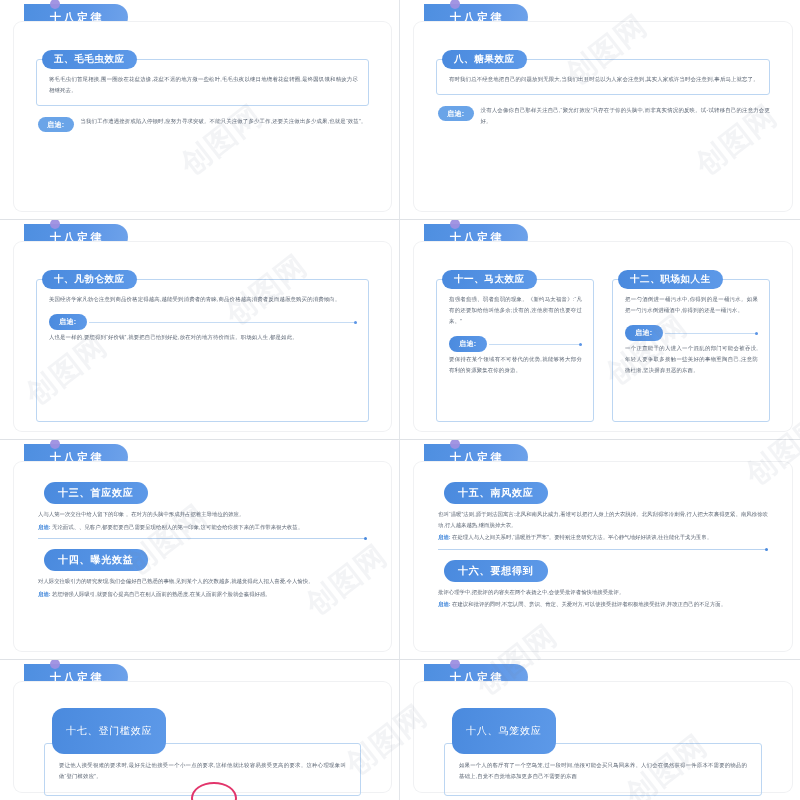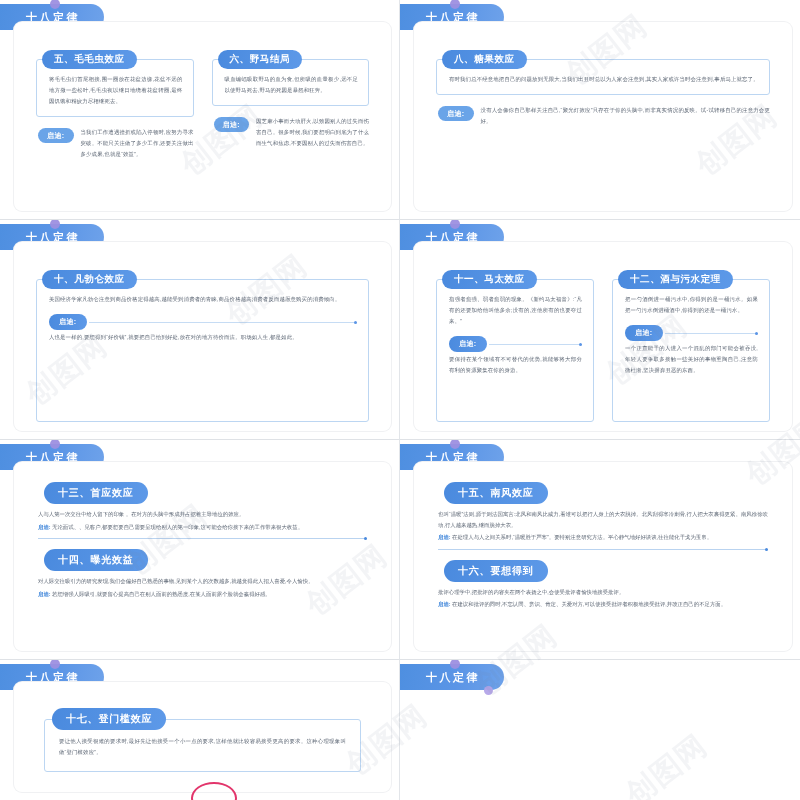--- a/index.html
+++ b/index.html
@@ -22,21 +22,21 @@
     background:#ffffff;
     overflow:hidden;
     box-sizing:border-box;
     border-right:1px solid #e2e5e9;
     border-bottom:1px solid #dfe2e6;
   }
   .slide.col2{border-right:none;}
   .slide.row4{border-bottom:none;}
 
   
-  .tab-wrap{position:absolute;left:0;top:4px;height:26px;}
+  .tab-wrap{position:absolute;left:0;top:4px;height:26px;padding-left:24px;}
   .tab{
     position:relative;
     height:26px;width:104px;
     background:linear-gradient(100deg,#4e8fe0 0%,#5b95e6 55%,#6ea2ea 100%);
     border-radius:0 16px 16px 0;
     display:flex;align-items:center;justify-content:center;
   }
   .tab-text{
     color:#ffffff;font-size:11px;font-weight:bold;
     letter-spacing:2.5px;line-height:1;
@@ -148,24 +148,24 @@
   .rule-c:after{
     content:"";position:absolute;right:0;top:-1px;
     width:3px;height:3px;border-radius:50%;background:#4a8ade;
   }
 
   
   .single-d{position:absolute;left:30px;right:30px;top:26px;}
   .pill-d{
     position:relative;z-index:3;
     display:inline-flex;align-items:center;justify-content:center;
-    height:22px;padding:0 14px;
+    height:22px;padding:12px 14px;
     background:linear-gradient(100deg,#4a8ade 0%,#5d99e8 100%);
     border-radius:12px;
-    color:#fff;font-size:10px;font-weight:bold;letter-spacing:.8px;
+    color:#fff;font-size:10px;font-weight:normal;letter-spacing:.8px;
     margin-left:8px;
   }
   .obox-d{
     margin-top:-11px;
     border:1px solid #bcd6f2;border-radius:3px;
     padding:16px 14px 12px 14px;
   }
   .obox-d .ptext{font-size:5.4px;line-height:2.1;}
 
   
@@ -200,26 +200,20 @@
         <span class="dot dot-a"></span>
         <span class="dot dot-b"></span>
       </div>
       <div class="card">
         <div class="cols">
           <div class="col"><div class="pill">五、毛毛虫效应</div><div class="obox">
               <p class="ptext">将毛毛虫们首尾相接,围一圈放在花盆边缘,花盆不远的地方撒一些松叶,毛毛虫夜以继日地绕着花盆转圈,最终因饥饿和精疲力尽相继死去。</p>
             </div><div class="adv-a">
               <span class="adv-badge">启迪:</span>
               <p class="ptext">当我们工作遭遇挫折或陷入停顿时,应努力寻求突破。不能只关注做了多少工作,还要关注做出多少成果,也就是“效益”。</p>
-            </div></div>
-          <div class="col"><div class="pill">六、野马结局</div><div class="obox">
-              <p class="ptext">吸血蝙蝠吸取野马的血为食,但所吸的血量极少,远不足以使野马死去,野马的死因是暴怒和狂奔。</p>
-            </div><div class="adv-a">
-              <span class="adv-badge">启迪:</span>
-              <p class="ptext">因芝麻小事而大动肝火,以致因别人的过失而伤害自己。很多时候,我们要想明白到底为了什么而生气和焦虑,不要因别人的过失而伤害自己。</p>
             </div></div>
         </div>
       </div>
     </div>
     <div class="slide col2">
       <div class="tab-wrap">
         <div class="tab">
           <span class="tab-text">十八定律</span>
         </div>
         <span class="dot dot-a"></span>
@@ -268,21 +262,21 @@
       <div class="card">
         <div class="cols">
           <div class="col"><div class="pill">十一、马太效应</div><div class="obox-b">
               <p class="ptext">指强者愈强、弱者愈弱的现象。《新约马太福音》:“凡有的还要加给他叫他多余;没有的,连他所有的也要夺过来。”</p>
               <div class="rulerow">
                 <span class="adv-badge-b">启迪:</span>
                 <span class="rule"></span>
               </div>
               <p class="ptext">要保持在某个领域有不可替代的优势,就能够将大部分有利的资源聚集在你的身边。</p>
             </div></div>
-          <div class="col"><div class="pill">十二、酒与污水定理</div><div class="obox-b">
+          <div class="col"><div class="pill">十二、职场如人生</div><div class="obox-b">
               <p class="ptext">把一勺酒倒进一桶污水中,你得到的是一桶污水。如果把一勺污水倒进桶酒中,你得到的还是一桶污水。</p>
               <div class="rulerow">
                 <span class="adv-badge-b">启迪:</span>
                 <span class="rule"></span>
               </div>
               <p class="ptext">一个正直能干的人进入一个混乱的部门可能会被吞没,年轻人要争取多接触一些美好的事物熏陶自己,注意防微杜渐,坚决摒弃丑恶的东西。</p>
             </div></div>
         </div>
       </div>
     </div>
@@ -333,20 +327,25 @@
       </div>
       <div class="arc"></div>
     </div>
     <div class="slide col2 row4">
       <div class="tab-wrap">
         <div class="tab">
           <span class="tab-text">十八定律</span>
         </div>
         <span class="dot dot-a"></span>
         <span class="dot dot-b"></span>
+      </div>
+      <div class="card">
+        <div class="single-d"><div class="pill-d">十八、鸟笼效应</div><div class="obox-d">
+            <p class="ptext">如果一个人的客厅有了一个空鸟笼,过一段时间,他很可能会买只鸟回来养。人们会在偶然获得一件原本不需要的物品的基础上,自觉不自觉地添加更多自己不需要的东西</p>
+          </div></div>
       </div>
     </div>
   </div>
 
 <div class="wm" id="watermark">
     <span style="left: 175px; top: 120px;">创图网</span>
     <span style="left: 300px; top: 560px;">创图网</span>
     <span style="left: 690px; top: 120px;">创图网</span>
     <span style="left: 600px; top: 330px;">创图网</span>
     <span style="left: 120px; top: 520px;">创图网</span>

